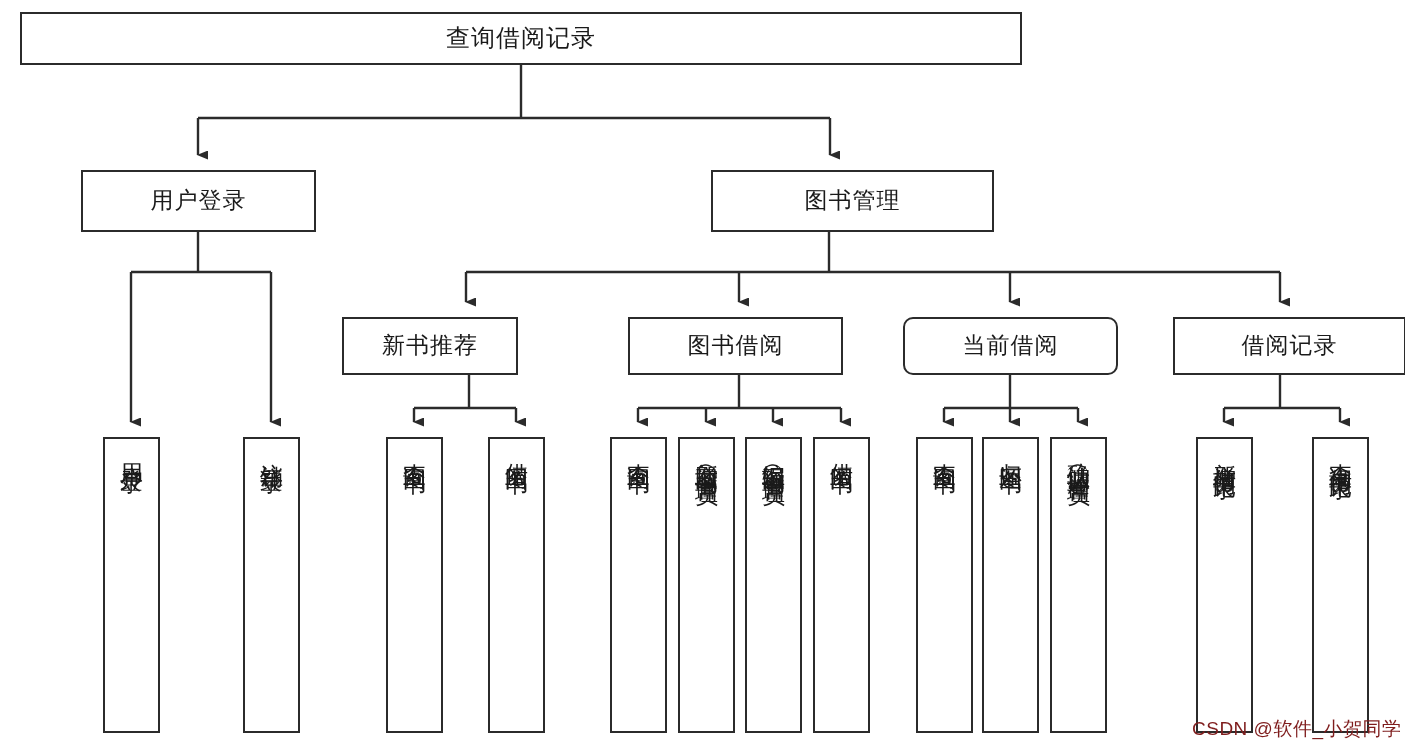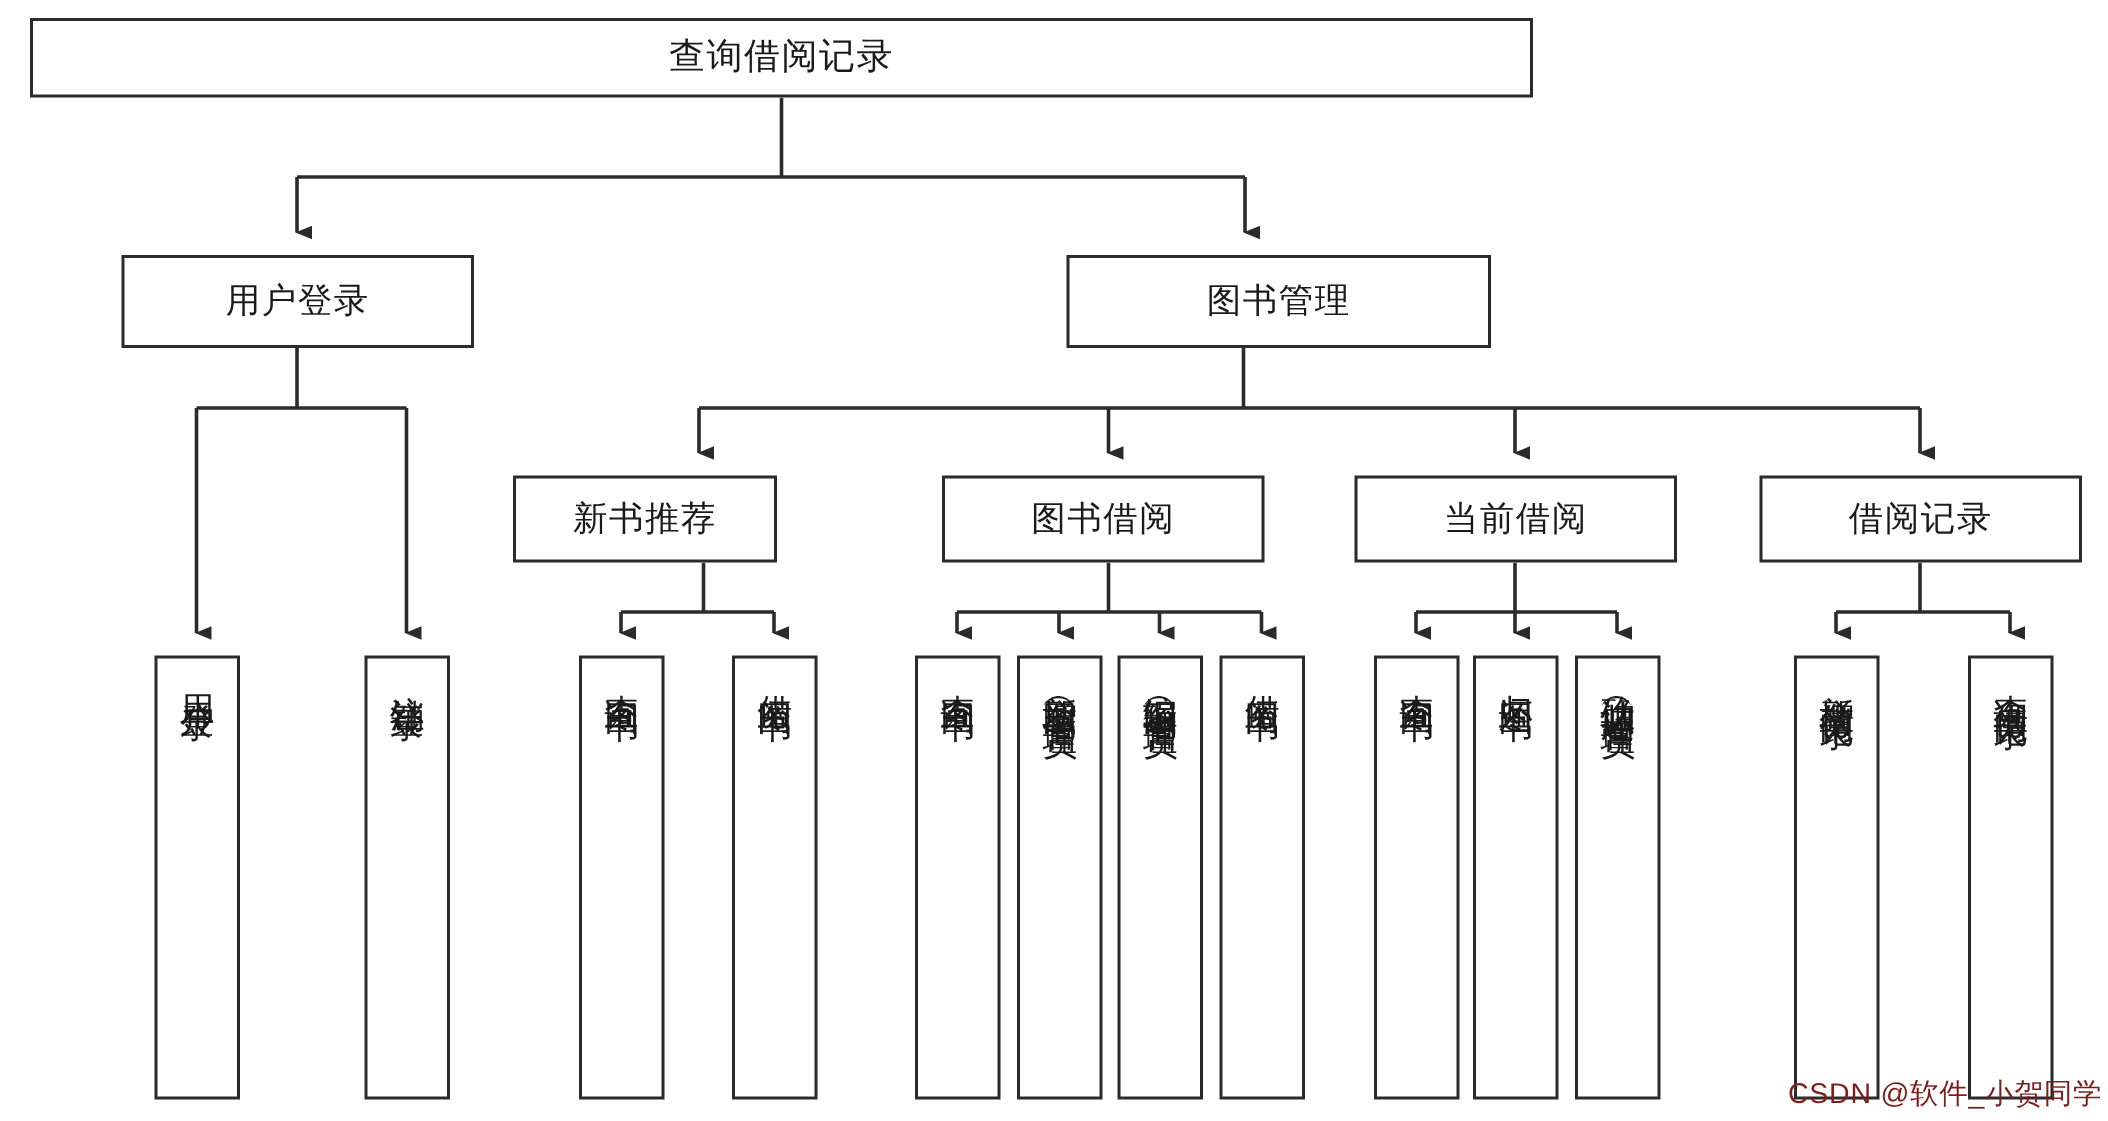--- a/index.html
+++ b/index.html
@@ -140,24 +140,24 @@
   <div class="node horiz" style="left:711px; top:170px; width:283px; height:62px;">
     <span class="label">图书管理</span>
   </div>
 
   <div class="node horiz" style="left:342px; top:317px; width:176px; height:58px;">
     <span class="label">新书推荐</span>
   </div>
   <div class="node horiz" style="left:628px; top:317px; width:215px; height:58px;">
     <span class="label">图书借阅</span>
   </div>
-  <div class="node horiz" style="left:903px; top:317px; width:215px; height:58px;">
+  <div class="node horiz" style="left:903px; top:317px; width:215px; height:58px;border-radius:10px;">
     <span class="label">当前借阅</span>
   </div>
-  <div class="node horiz" style="left:1173px; top:317px; width:215px; height:58px;">
+  <div class="node horiz" style="left:1173px; top:317px; width:233px; height:58px;">
     <span class="label">借阅记录</span>
   </div>
 
   <div class="node vert" style="left:103px; top:437px; width:57px; height:296px;">
     <span class="label">用户登录</span>
   </div>
   <div class="node vert" style="left:243px; top:437px; width:57px; height:296px;">
     <span class="label">注销登录</span>
   </div>
 

